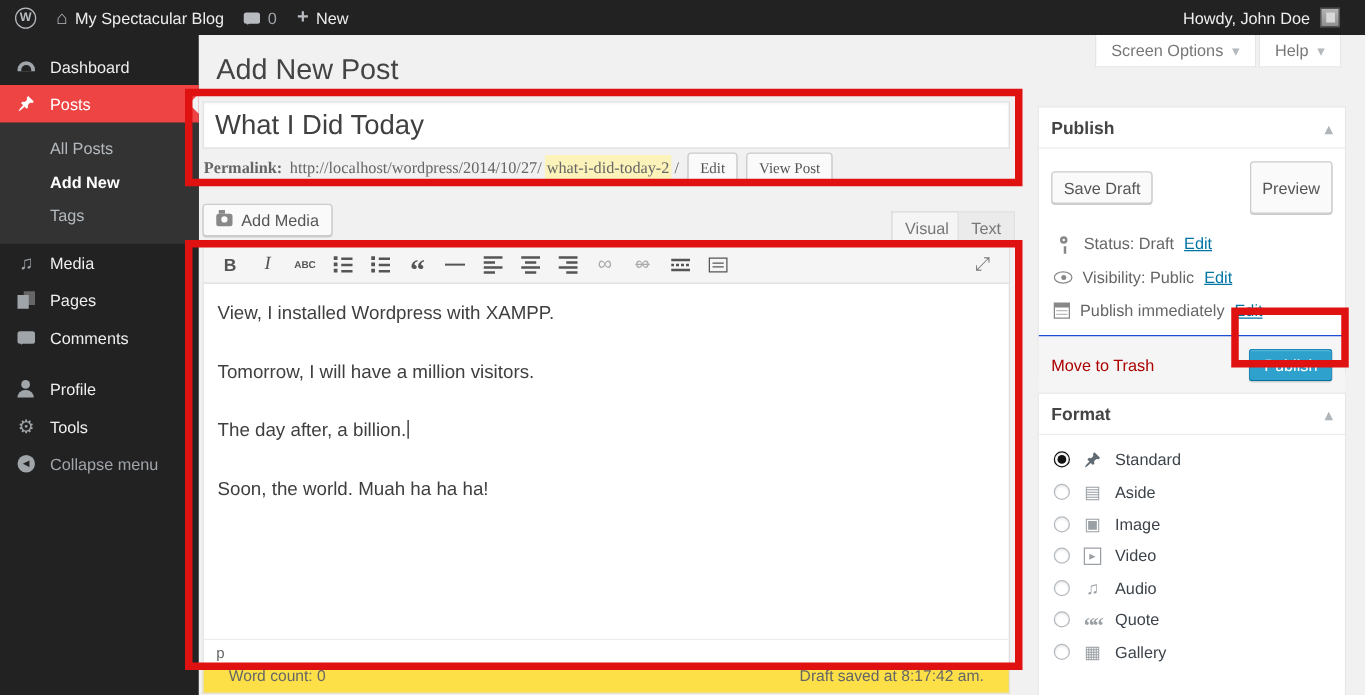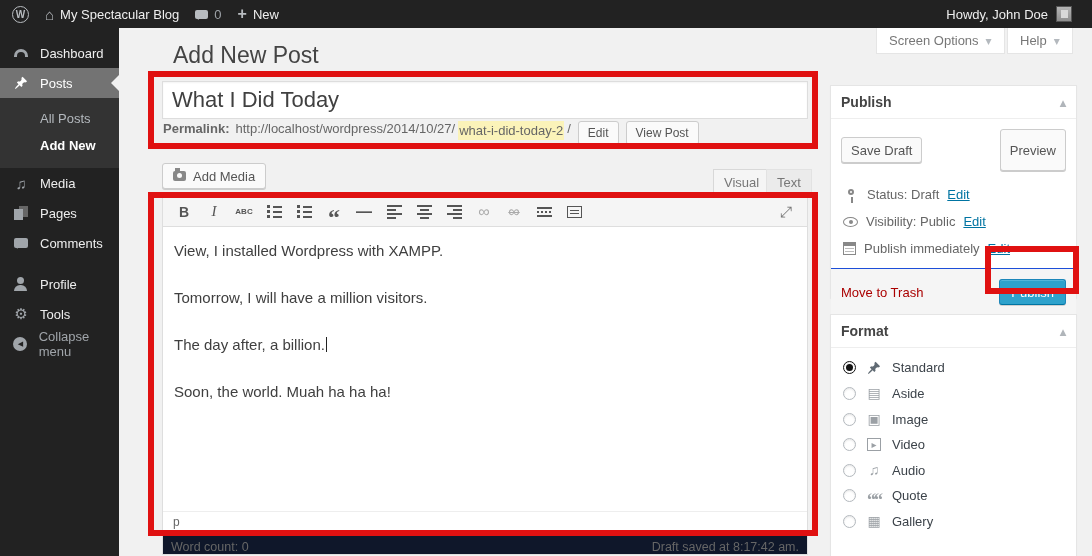--- a/index.html
+++ b/index.html
@@ -17,25 +17,25 @@
   .g-home::before { content:"\2302"; font-size:15px; color:#b8bcc0; }
   .ab-bub { position:relative; width:13px; height:9px; background:#b8bcc0; border-radius:2px; }
   .ab-bub::after { content:""; position:absolute; left:2px; bottom:-4px; border:3px solid transparent;
                    border-top:4px solid #b8bcc0; border-right-width:4px; border-left-width:1px; }
   .ab-count { color:#9ea3a8; }
   .g-plus::before { content:"+"; font-size:16px; font-weight:bold; color:#b8bcc0; }
   .avatar { width:16px; height:16px; background:linear-gradient(#b5b5b5,#8f8f8f); border:1px solid #555; position:relative; }
   .avatar::after { content:""; position:absolute; left:4px; top:3px; width:7px; height:8px; background:#d9d9d9; }
 
   
-  .sidebar { position:absolute; top:28px; left:0; bottom:0; width:119px; background:#222; color:#eee;
+  .sidebar { position:absolute; top:28px; left:0; bottom:0; width:159px; background:#222; color:#eee;
              font-size:13px; z-index:20; padding-top:10px; }
   .mi { position:relative; display:flex; align-items:center; gap:10px; height:30px; padding-left:12px; cursor:pointer; }
   .mic { width:18px; display:flex; align-items:center; justify-content:center; color:#a0a5aa; }
-  .mi.active { background:#737373; color:#fff; }
+  .mi.active { background:#ef4444; color:#fff; }
   .mi.active .mic { color:#fff; }
   .mi-arrow { position:absolute; right:0; top:50%; margin-top:-8px; width:0; height:0;
               border:8px solid transparent; border-right:8px solid #f1f1f1; }
   .submenu { background:#333; padding:7px 0 9px; }
   .smi { padding:6px 0 6px 40px; color:#b4b9be; cursor:pointer; }
   .smi.current { color:#ffffff; font-weight:bold; }
   .spacer { height:11px; }
   .dim { color:#a0a5aa; }
 
   
@@ -64,22 +64,22 @@
   .g-tri-up::before { content:"\25B4"; color:#b0b5ba; font-size:12px; }
   .pagetitle { position:absolute; left:173px; top:42px; font-size:23px; font-weight:400; color:#444; }
 
   
   .anno { position:absolute; border:6px solid #e01111; z-index:40; pointer-events:none; }
 
   
   .titleinput { position:absolute; left:162px; top:81px; width:646px; height:38px; background:#fff;
                 border:1px solid #ddd; box-shadow:inset 0 1px 2px rgba(0,0,0,.05); padding:2px 9px;
                 font-family:"Liberation Sans",sans-serif; font-size:22px; color:#404040; }
-  .permalink { position:absolute; left:163px; top:121px; height:26px; display:flex; align-items:flex-start;
-               gap:3px; font-size:13px; color:#666; }
+  .permalink { position:absolute; left:163px; top:121px; height:26px; display:flex; align-items:center;
+               gap:3px; font-size:13px; color:#666;font-family:Liberation Serif, serif; }
   .permalink b { font-weight:bold; margin-right:3px; }
   .slug { background:#fbf3b9; padding:2px 1px; }
   .btn { display:inline-flex; align-items:center; justify-content:center; background:#fafafa; border:1px solid #ccc;
          border-radius:3px; color:#555; font-size:12px; height:24px; padding:0 9px; cursor:pointer;
          box-shadow:0 1px 0 #ccc; white-space:nowrap; }
   .permalink .btn { margin-left:4px; }
 
   
   .addmedia { position:absolute; left:162px; top:163px; height:26px; display:inline-flex; align-items:center; gap:7px;
               background:#fafafa; border:1px solid #ccc; border-radius:3px; color:#555; font-size:13px;
@@ -126,23 +126,23 @@
   .tb.unlink::before { text-decoration:line-through; }
   .tb-full { margin-left:auto; color:#777; }
   .g-fullscreen::before { content:"\2922"; font-size:15px; }
 
   .econtent { padding:14px 11px 0; font-size:15px; color:#3f3f3f; }
   .econtent p { margin:0 0 28px; line-height:19px; }
   .caret { display:inline-block; width:1px; height:15px; background:#222; vertical-align:-2px; margin-left:1px; }
   .epath { position:absolute; left:0; right:0; bottom:0; height:20px; border-top:1px solid #eee;
            font-size:12px; color:#666; display:flex; align-items:center; padding:0 10px; }
 
-  .statusbar { position:absolute; left:162px; top:533px; width:646px; height:22px; background:#0f172a;
-               border:1px solid #dfdfdf; display:flex; justify-content:space-between; align-items:flex-end;
-               padding:0 8px; font-size:12.5px; color:#666; }
+  .statusbar { position:absolute; left:162px; top:533px; width:646px; height:22px; background:#fde047;
+               border:1px solid #dfdfdf; display:flex; justify-content:space-between; align-items:flex-start;
+               padding:0 20px; font-size:12.5px; color:#666; }
 
   
   .panel { position:absolute; left:830px; width:247px; background:#fff; border:1px solid #e5e5e5;
            box-shadow:0 1px 1px rgba(0,0,0,.04); }
   .panel-h { display:flex; justify-content:space-between; align-items:center; padding:8px 10px;
              border-bottom:1px solid #eee; font-size:14px; font-weight:bold; color:#444; cursor:pointer; }
   .pub-actions { display:flex; justify-content:space-between; align-items:center; padding:10px; }
   .pub-row { display:flex; align-items:center; gap:8px; padding:6px 10px 6px 12px; font-size:13px; color:#666; }
   .editlink { color:#0074a2; text-decoration:underline; cursor:pointer; }
   .pub-foot { display:flex; justify-content:space-between; align-items:center; background:#f5f5f5;
@@ -218,20 +218,21 @@
         <svg class="pin-svg" width="14" height="14" viewBox="0 0 20 20">
             <path fill="#ffffff" d="M10.44 3.02l1.82-1.82 6.36 6.35-1.83 1.82c-1.05-.68-2.48-.57-3.41.36l-.75.75c-.92.93-1.04 2.35-.35 3.41l-1.83 1.82-2.41-2.41-2.8 2.79c-.42.42-3.38 2.71-3.8 2.29s1.86-3.38 2.28-3.8l2.79-2.79L4.1 9.36l1.83-1.82c1.05.69 2.48.57 3.4-.36l.75-.75c.93-.92 1.05-2.35.36-3.41z"></path>
           </svg>
       </span>
       <span>Posts</span>
       <span class="mi-arrow"></span>
     </div>
     <div class="submenu">
       <div class="smi">All Posts</div>
       <div class="smi current">Add New</div>
+      <div class="smi">Tags</div>
     </div>
     <div class="mi">
       <span class="mic g-notes"></span>
       <span>Media</span>
     </div>
     <div class="mi">
       <span class="mic">
           <span class="pagesico"></span>
         </span>
       <span>Pages</span>

